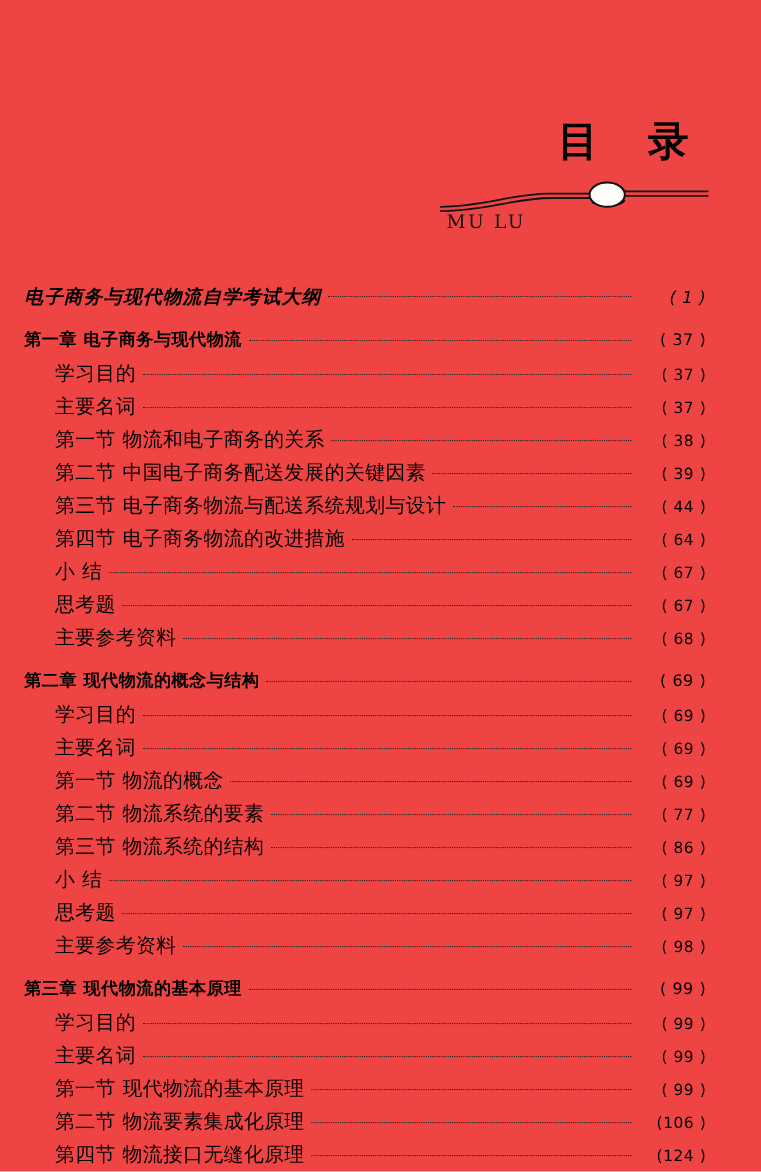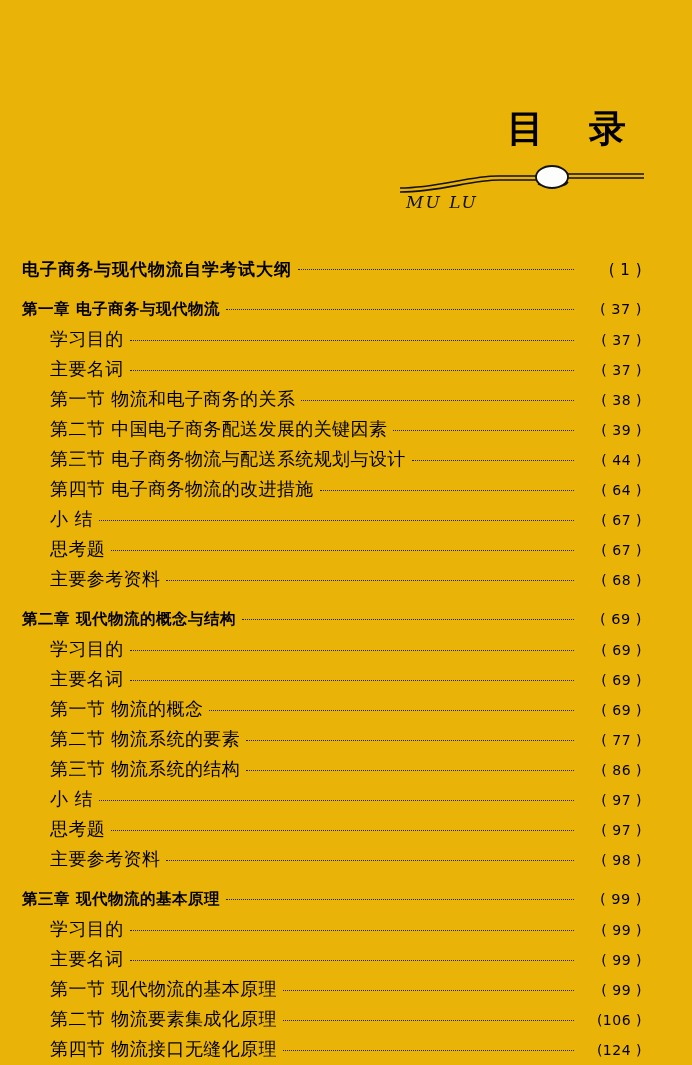--- a/index.html
+++ b/index.html
@@ -12,21 +12,21 @@
     height: 1065px;
     position: relative;
     font-family: "DejaVu Sans", "Liberation Sans", sans-serif;
     color: #111111;
     overflow: hidden;
   }
 
   .page {
     position: absolute;
     inset: 0;
-    background: #eab308;
+    background: #ef4444;
   }
 
   
   .header {
     position: absolute;
     top: 104px;
     right: 44px;
     width: 260px;
     height: 110px;
   }
@@ -46,21 +46,20 @@
     left: 10px;
     top: 58px;
     width: 248px;
     height: 34px;
   }
   .pinyin {
     position: absolute;
     left: 18px;
     top: 88px;
     font-family: "DejaVu Serif", "Liberation Serif", serif;
-    font-style: italic;
     font-size: 17px;
     letter-spacing: 2px;
     color: #111;
   }
 
   
   .toc {
     position: absolute;
     left: 22px;
     top: 258px;
@@ -92,20 +91,21 @@
     color: #000;
     text-align: right;
     width: 62px;
     letter-spacing: 0.5px;
   }
 
   
   .lvl-top {
     margin-top: 0;
     margin-bottom: 12px;
+    font-style: italic;
   }
   .lvl-top .label {
     font-weight: bold;
     font-size: 17px;
     letter-spacing: 1px;
   }
   .lvl-top .dots { transform: translateY(-5px); }
   .lvl-top .page-no { font-size: 15px; }
 
   .lvl-chapter {

